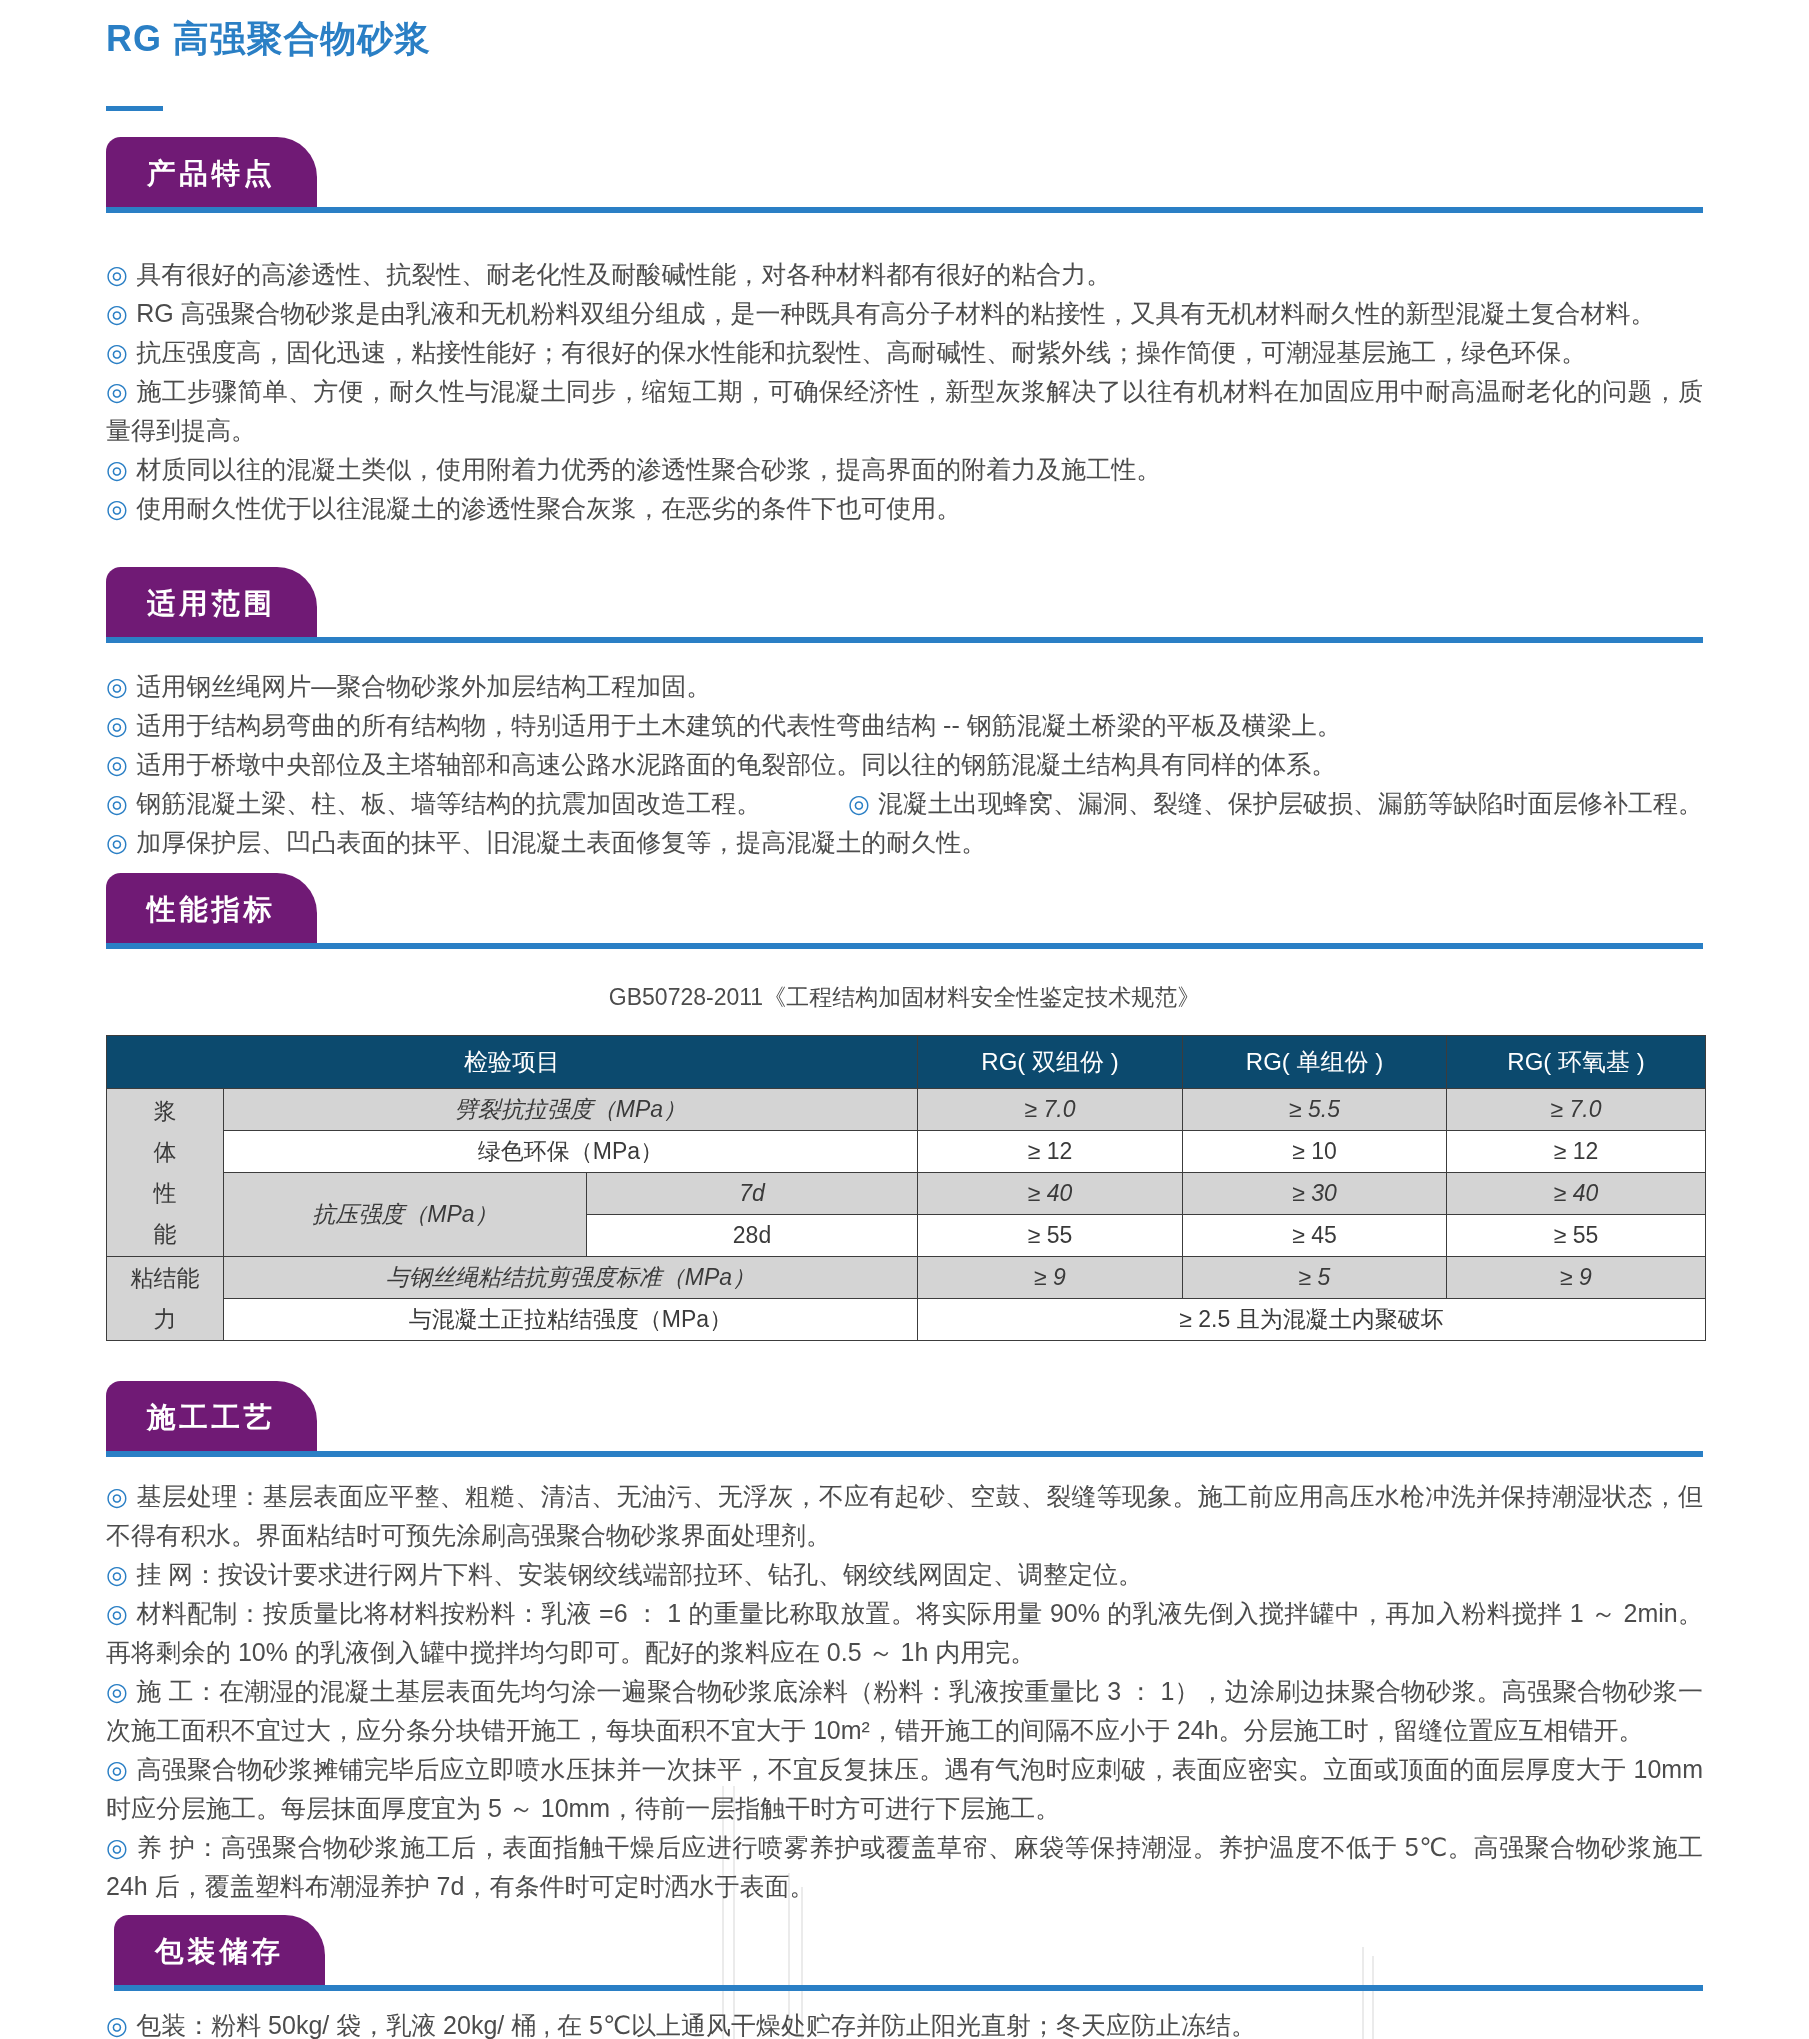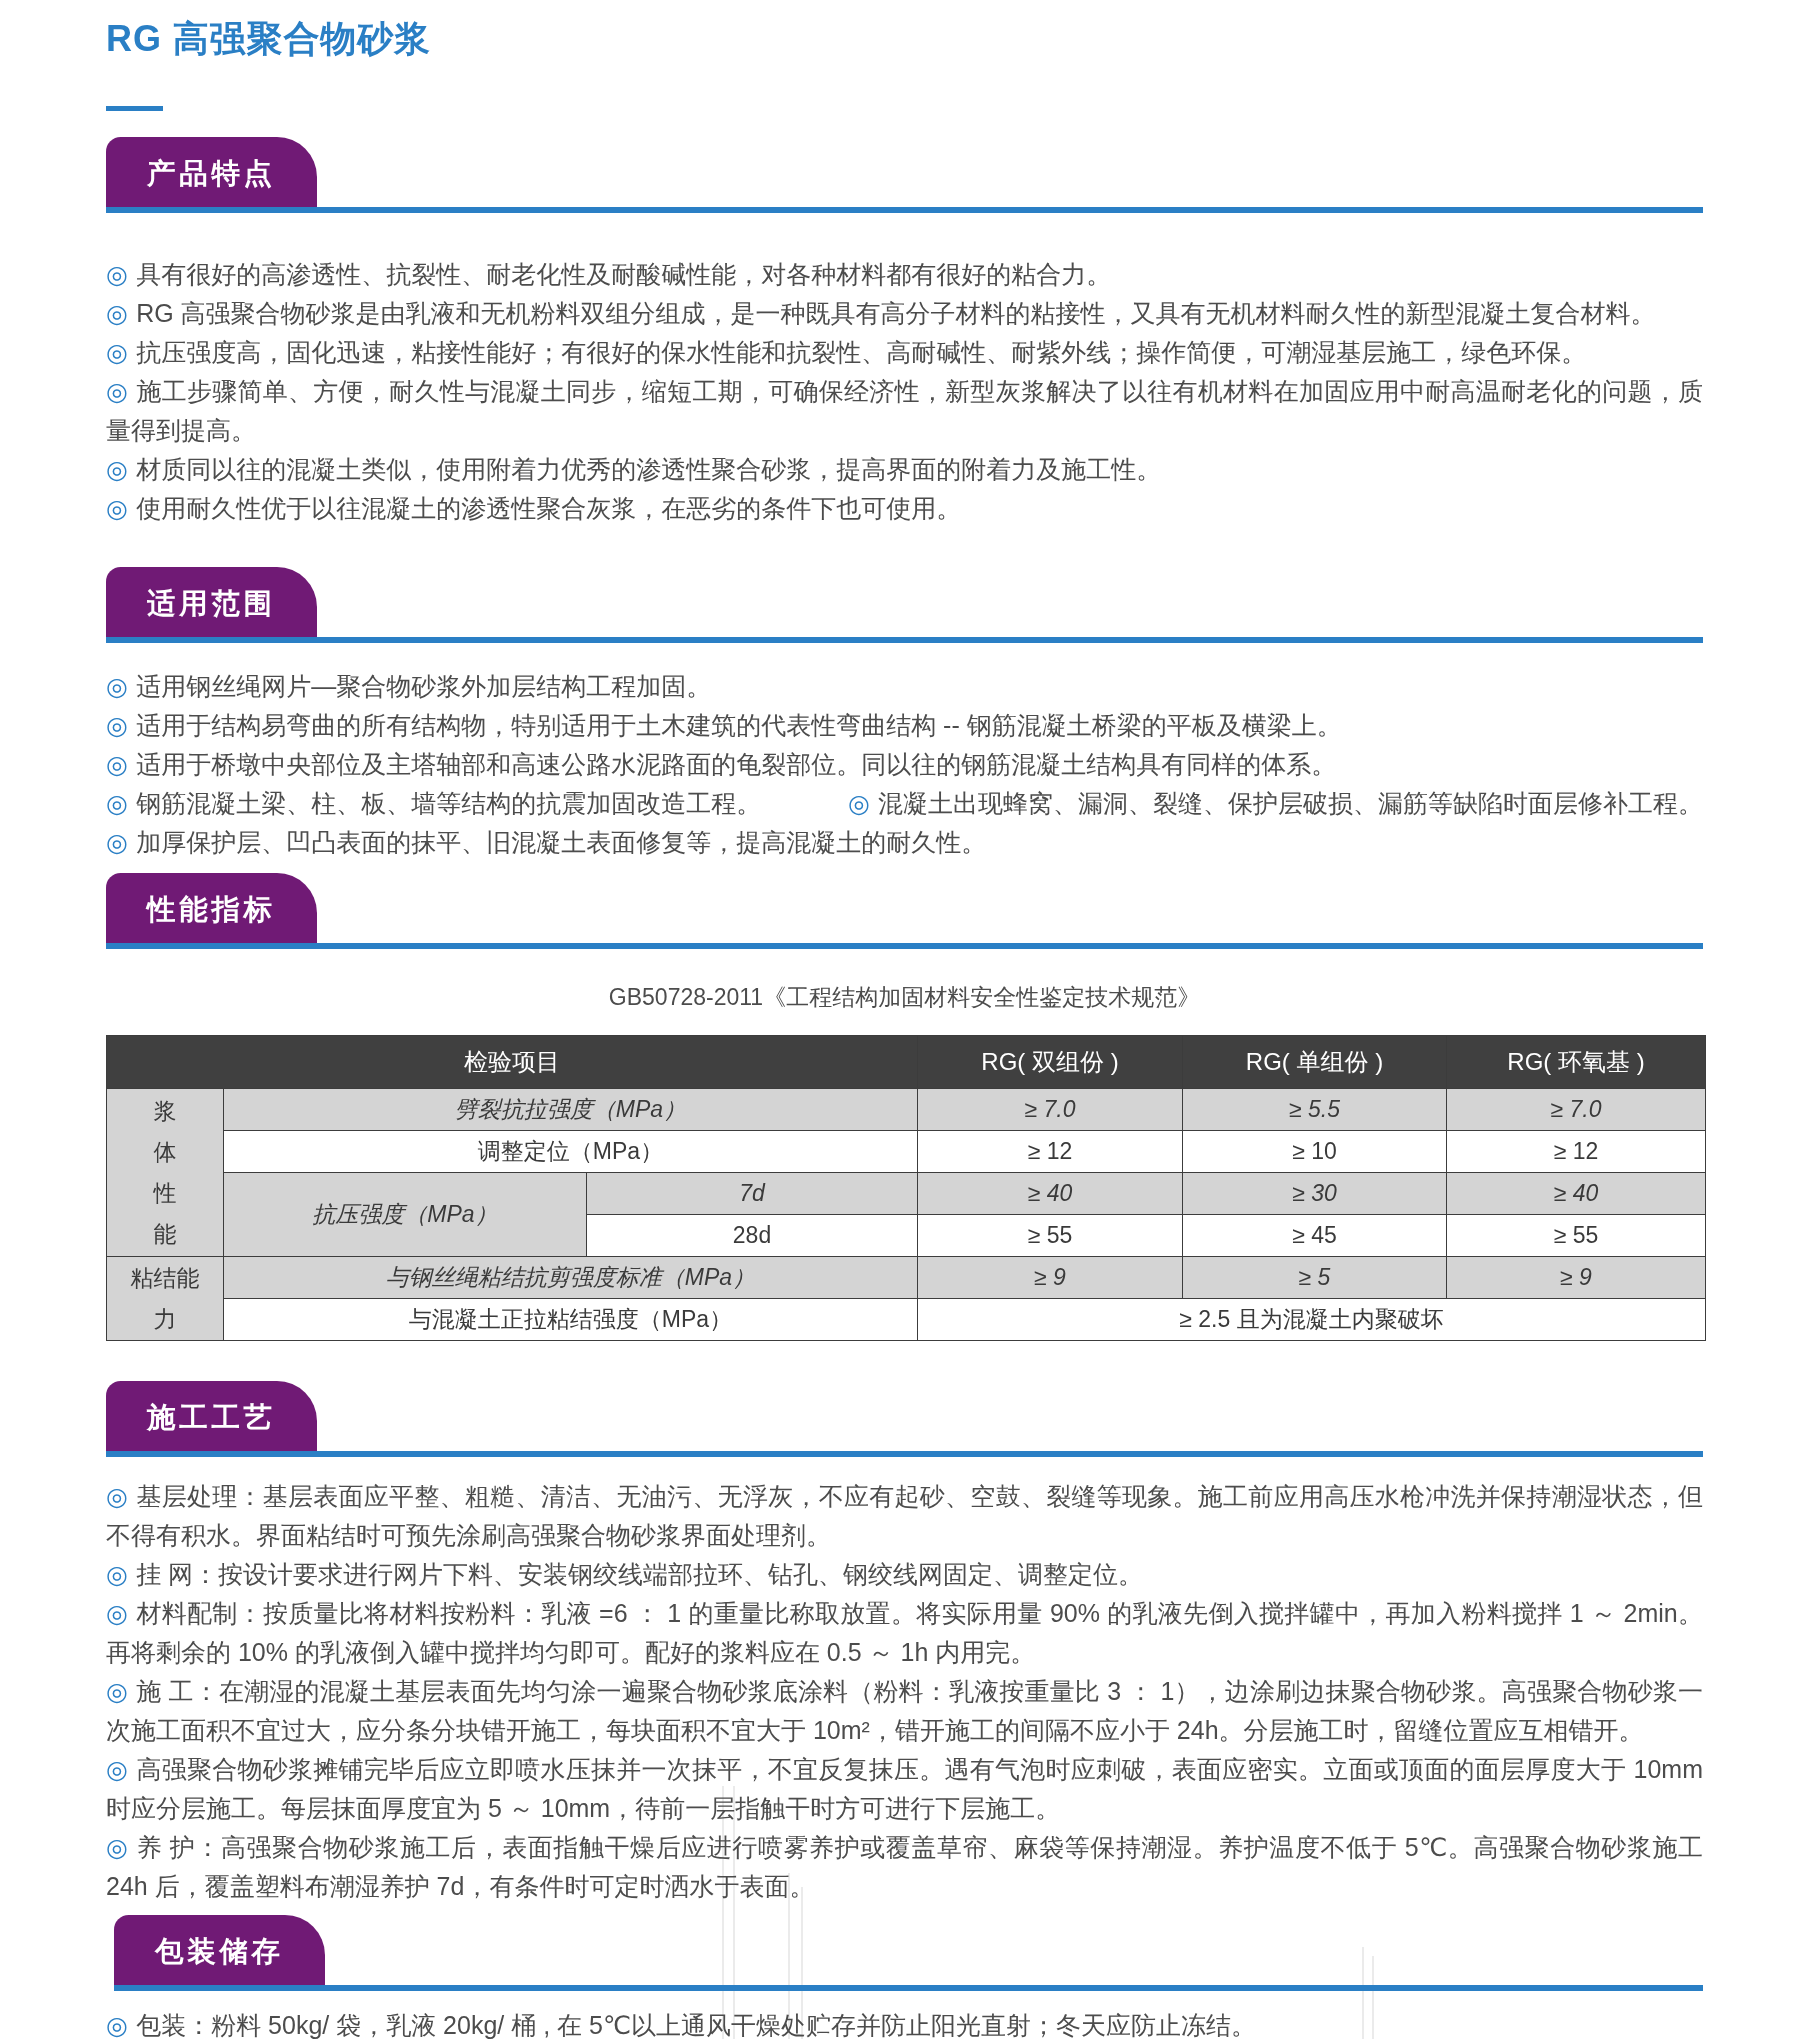--- a/index.html
+++ b/index.html
@@ -83,21 +83,21 @@
     border: 1.8px solid #3c3c3c;
     border-left-width: 0.9px;
     border-right-width: 0.9px;
     text-align: center;
     vertical-align: middle;
     font-size: 23px;
     color: #3a3a3a;
     font-weight: normal;
   }
   table.perf th {
-    background: #404040;
+    background: #0c4a6e;
     color: #ffffff;
     height: 53px;
     font-size: 24px;
   }
   table.perf td { height: 42px; background: #ffffff; }
   table.perf td.shade { background: #d4d4d4; font-style: italic; }
   table.perf td.group {
     background: #d4d4d4;
     white-space: pre-line;
     line-height: 41px;
@@ -171,21 +171,21 @@
       <td rowspan="4" class="group">浆
 体
 性
 能</td>
       <td colspan="2" class="shade">劈裂抗拉强度（MPa）</td>
       <td class="shade">≥ 7.0</td>
       <td class="shade">≥ 5.5</td>
       <td class="shade">≥ 7.0</td>
     </tr>
     <tr>
-      <td colspan="2">调整定位（MPa）</td>
+      <td colspan="2">绿色环保（MPa）</td>
       <td>≥ 12</td>
       <td>≥ 10</td>
       <td>≥ 12</td>
     </tr>
     <tr>
       <td rowspan="2" class="shade">抗压强度（MPa）</td>
       <td class="shade">7d</td>
       <td class="shade">≥ 40</td>
       <td class="shade">≥ 30</td>
       <td class="shade">≥ 40</td>

